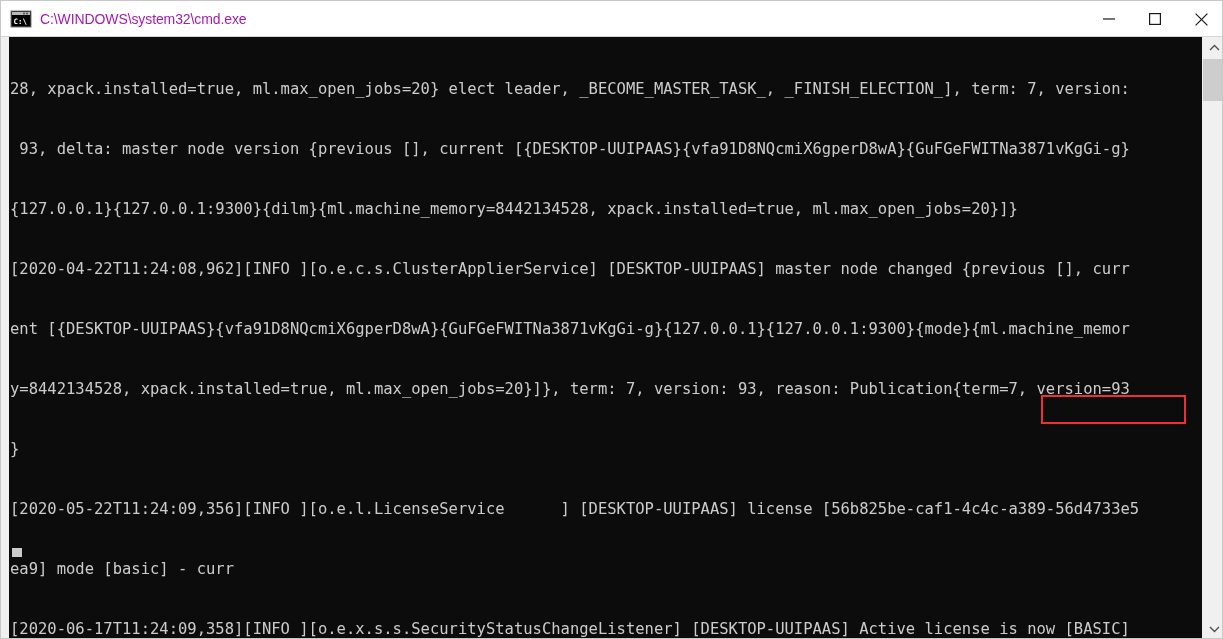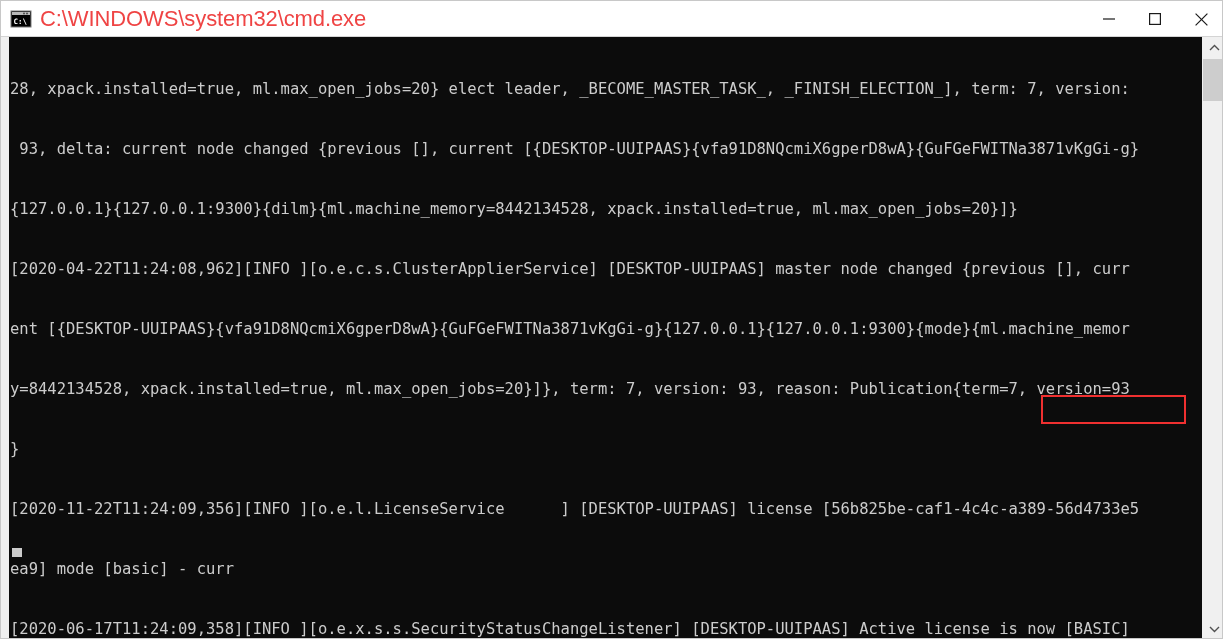--- a/index.html
+++ b/index.html
@@ -46,22 +46,22 @@
   }
   #app-icon {
     width: 22px;
     height: 20px;
     margin-right: 8px;
     flex: 0 0 auto;
     position: relative;
   }
   #title-text {
     font-family: "Liberation Sans", sans-serif;
-    font-size: 22px;
-    color: #ef4444;
+    font-size: 14px;
+    color: #a21caf;
     white-space: nowrap;
     letter-spacing: -0.1px;
   }
   .winbtn {
     width: 46px;
     height: 32px;
     flex: 0 0 auto;
     display: flex;
     align-items: center;
     justify-content: center;
@@ -213,27 +213,27 @@
         </svg>
     </div>
     <div id="titlebar-underline"></div>
   </div>
 
   <div id="console-area">
 
     <div id="console-screen">
       <div id="console-text">
         <span class="cline">28, xpack.installed=true, ml.max_open_jobs=20} elect leader, _BECOME_MASTER_TASK_, _FINISH_ELECTION_], term: 7, version:</span>
-        <span class="cline"> 93, delta: current node changed {previous [], current [{DESKTOP-UUIPAAS}{vfa91D8NQcmiX6gperD8wA}{GuFGeFWITNa3871vKgGi-g}</span>
+        <span class="cline"> 93, delta: master node version {previous [], current [{DESKTOP-UUIPAAS}{vfa91D8NQcmiX6gperD8wA}{GuFGeFWITNa3871vKgGi-g}</span>
         <span class="cline">{127.0.0.1}{127.0.0.1:9300}{dilm}{ml.machine_memory=8442134528, xpack.installed=true, ml.max_open_jobs=20}]}</span>
         <span class="cline">[2020-04-22T11:24:08,962][INFO ][o.e.c.s.ClusterApplierService] [DESKTOP-UUIPAAS] master node changed {previous [], curr</span>
         <span class="cline">ent [{DESKTOP-UUIPAAS}{vfa91D8NQcmiX6gperD8wA}{GuFGeFWITNa3871vKgGi-g}{127.0.0.1}{127.0.0.1:9300}{mode}{ml.machine_memor</span>
         <span class="cline">y=8442134528, xpack.installed=true, ml.max_open_jobs=20}]}, term: 7, version: 93, reason: Publication{term=7, version=93</span>
         <span class="cline">}</span>
-        <span class="cline">[2020-11-22T11:24:09,356][INFO ][o.e.l.LicenseService      ] [DESKTOP-UUIPAAS] license [56b825be-caf1-4c4c-a389-56d4733e5</span>
+        <span class="cline">[2020-05-22T11:24:09,356][INFO ][o.e.l.LicenseService      ] [DESKTOP-UUIPAAS] license [56b825be-caf1-4c4c-a389-56d4733e5</span>
         <span class="cline">ea9] mode [basic] - curr</span>
         <span class="cline">[2020-06-17T11:24:09,358][INFO ][o.e.x.s.s.SecurityStatusChangeListener] [DESKTOP-UUIPAAS] Active license is now [BASIC]</span>
         
         
         
         
         
         
         
         

